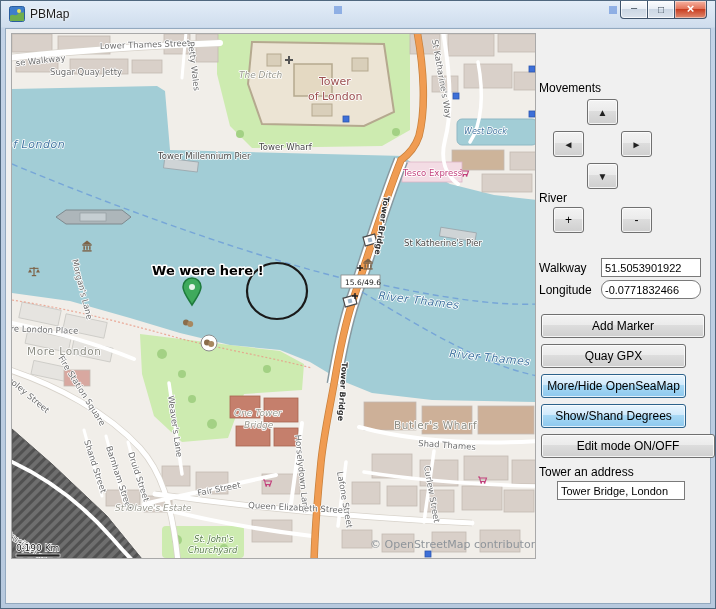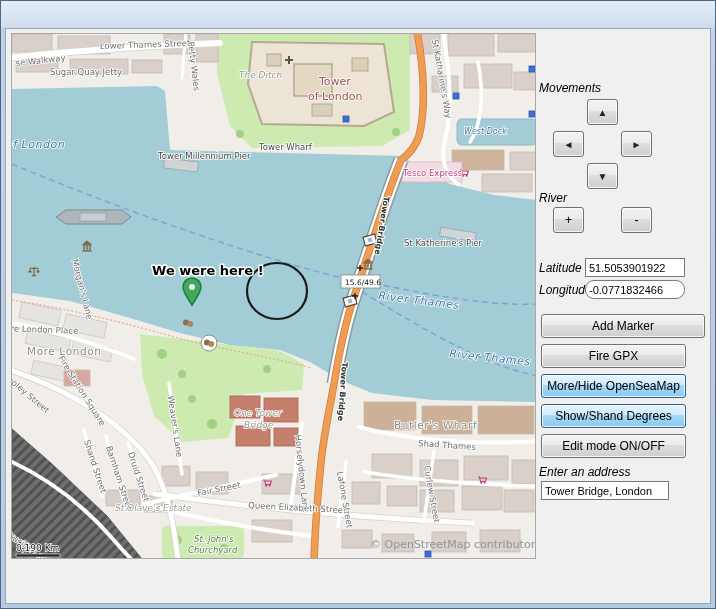--- a/index.html
+++ b/index.html
@@ -45,42 +45,59 @@
   .historic{font-size:11px;fill:#9c4f4f;}
   .poi-pink{font-size:8.5px;fill:#c2407c;}
   .park{font-size:8.5px;fill:#567d46;font-style:italic;}
   .bridge-label{font-size:8px;fill:#333;font-weight:bold;stroke:#fff;stroke-width:2px;paint-order:stroke;}
   .marker-text{font-family:"DejaVu Sans",sans-serif;font-size:13px;font-weight:bold;fill:#000;stroke:#fff;stroke-width:3px;paint-order:stroke;stroke-linejoin:round;}
   .sign-text{font-family:"DejaVu Sans",sans-serif;font-size:7.5px;fill:#222;}
   .attr-text{font-family:"DejaVu Sans",sans-serif;font-size:11px;fill:#8f959b;}
   .scale-text{font-family:"DejaVu Sans",sans-serif;font-size:9px;fill:#222;stroke:#fff;stroke-width:1.6px;paint-order:stroke;}
   .circ{fill:none;stroke:#1a1a1a;stroke-width:2.2px;}
   
-  .plabel{position:absolute;font-size:12px;color:#000;font-style:italic;}
+  .plabel{position:absolute;font-size:12px;color:#000;}
   .btn{
     position:absolute;font-family:"Liberation Sans",sans-serif;font-size:12px;color:#000;
     border:1px solid #707070;border-radius:3px;padding:0;
     background:linear-gradient(180deg,#f3f3f3 0%,#ebebeb 45%,#dddddd 46%,#cfcfcf 100%);
     box-shadow:inset 0 0 0 1px rgba(255,255,255,.75);
   }
   .btn.arrow{font-size:10px;color:#222;}
   .btn.blue{
     border-color:#2c628b;
     background:linear-gradient(180deg,#e9f5fd 0%,#d0eafc 45%,#a9d9f5 46%,#8cc8ee 100%);
   }
   .tbox{
     position:absolute;border:1px solid #7a7a7a;background:#fff;
-    font-family:"Liberation Sans",sans-serif;font-size:11px;color:#000;padding:1px 3px;
+    font-family:"Liberation Sans",sans-serif;font-size:11px;color:#000;padding:1px 3px;margin-left:16px;
   }
 </style>
 </head>
 <body>
 
 <div class="window">
 
+  <div class="titlebar">
+    <span class="app-icon">
+      <svg width="16" height="16" viewBox="0 0 16 16">
+        <rect x="0.5" y="0.5" width="15" height="15" rx="2" fill="#3f7ecb" stroke="#2a5e9e"></rect>
+        <path d="M1,10 C4,7 6,11 9,8 C12,5 14,8 15,6 L15,15 L1,15 Z" fill="#6fae4e"></path>
+        <circle cx="10" cy="5" r="2" fill="#e8e35a"></circle>
+      </svg>
+    </span>
+    <span class="title-text">PBMap</span>
+    <span class="ghost" style="left:333px;"></span>
+    <span class="ghost" style="left:608px;"></span>
+    <div class="caption">
+      <div class="cap min">–</div>
+      <div class="cap max">□</div>
+      <div class="cap close">×</div>
+    </div>
+  </div>
 
   <div class="client"></div>
 
   <div class="map">
     <svg width="525" height="526" viewBox="0 0 525 526">
       <defs>
         <pattern id="rail" width="7" height="7" patternTransform="rotate(45)" patternUnits="userSpaceOnUse">
           <rect width="7" height="7" fill="#6e6e6e"></rect>
           <rect width="3" height="7" fill="#515151"></rect>
         </pattern>
@@ -378,27 +395,27 @@
   <span class="plabel" style="left:538px;top:80px;">Movements</span>
   <button class="btn arrow" style="left:586px;top:98px;width:31px;height:26px;">▲</button>
   <button class="btn arrow" style="left:552px;top:130px;width:31px;height:26px;">◄</button>
   <button class="btn arrow" style="left:620px;top:130px;width:31px;height:26px;">►</button>
   <button class="btn arrow" style="left:586px;top:162px;width:31px;height:26px;">▼</button>
 
   <span class="plabel" style="left:538px;top:190px;">River</span>
   <button class="btn" style="left:552px;top:206px;width:31px;height:26px;">+</button>
   <button class="btn" style="left:620px;top:206px;width:31px;height:26px;">-</button>
 
-  <span class="plabel" style="left:538px;top:260px;">Latitude</span>
+  <span class="plabel" style="left:538px;top:260px;">Walkway</span>
   <input class="tbox" style="left: 584px; top: 257px; width: 100px; height: 19px;" value="51.5053901922">
   <span class="plabel" style="left:538px;top:282px;">Longitude</span>
   <input class="tbox" style="left: 584px; top: 279px; width: 100px; height: 19px; border-radius: 9px;" value="-0.0771832466">
 
   <button class="btn" style="left:540px;top:313px;width:164px;height:24px;">Add Marker</button>
-  <button class="btn" style="left:540px;top:343px;width:145px;height:24px;">Fire GPX</button>
+  <button class="btn" style="left:540px;top:343px;width:145px;height:24px;">Quay GPX</button>
   <button class="btn blue" style="left:540px;top:373px;width:145px;height:24px;">More/Hide OpenSeaMap</button>
   <button class="btn blue" style="left:540px;top:403px;width:145px;height:24px;">Show/Shand Degrees</button>
-  <button class="btn" style="left:540px;top:433px;width:145px;height:24px;">Edit mode ON/OFF</button>
-
-  <span class="plabel" style="left:538px;top:464px;">Enter an address</span>
+  <button class="btn" style="left:540px;top:433px;width:174px;height:24px;">Edit mode ON/OFF</button>
+
+  <span class="plabel" style="left:538px;top:464px;">Tower an address</span>
   <input class="tbox" style="left: 540px; top: 480px; width: 128px; height: 19px;" value="Tower Bridge, London">
 
 </div>
 
 </body></html>

